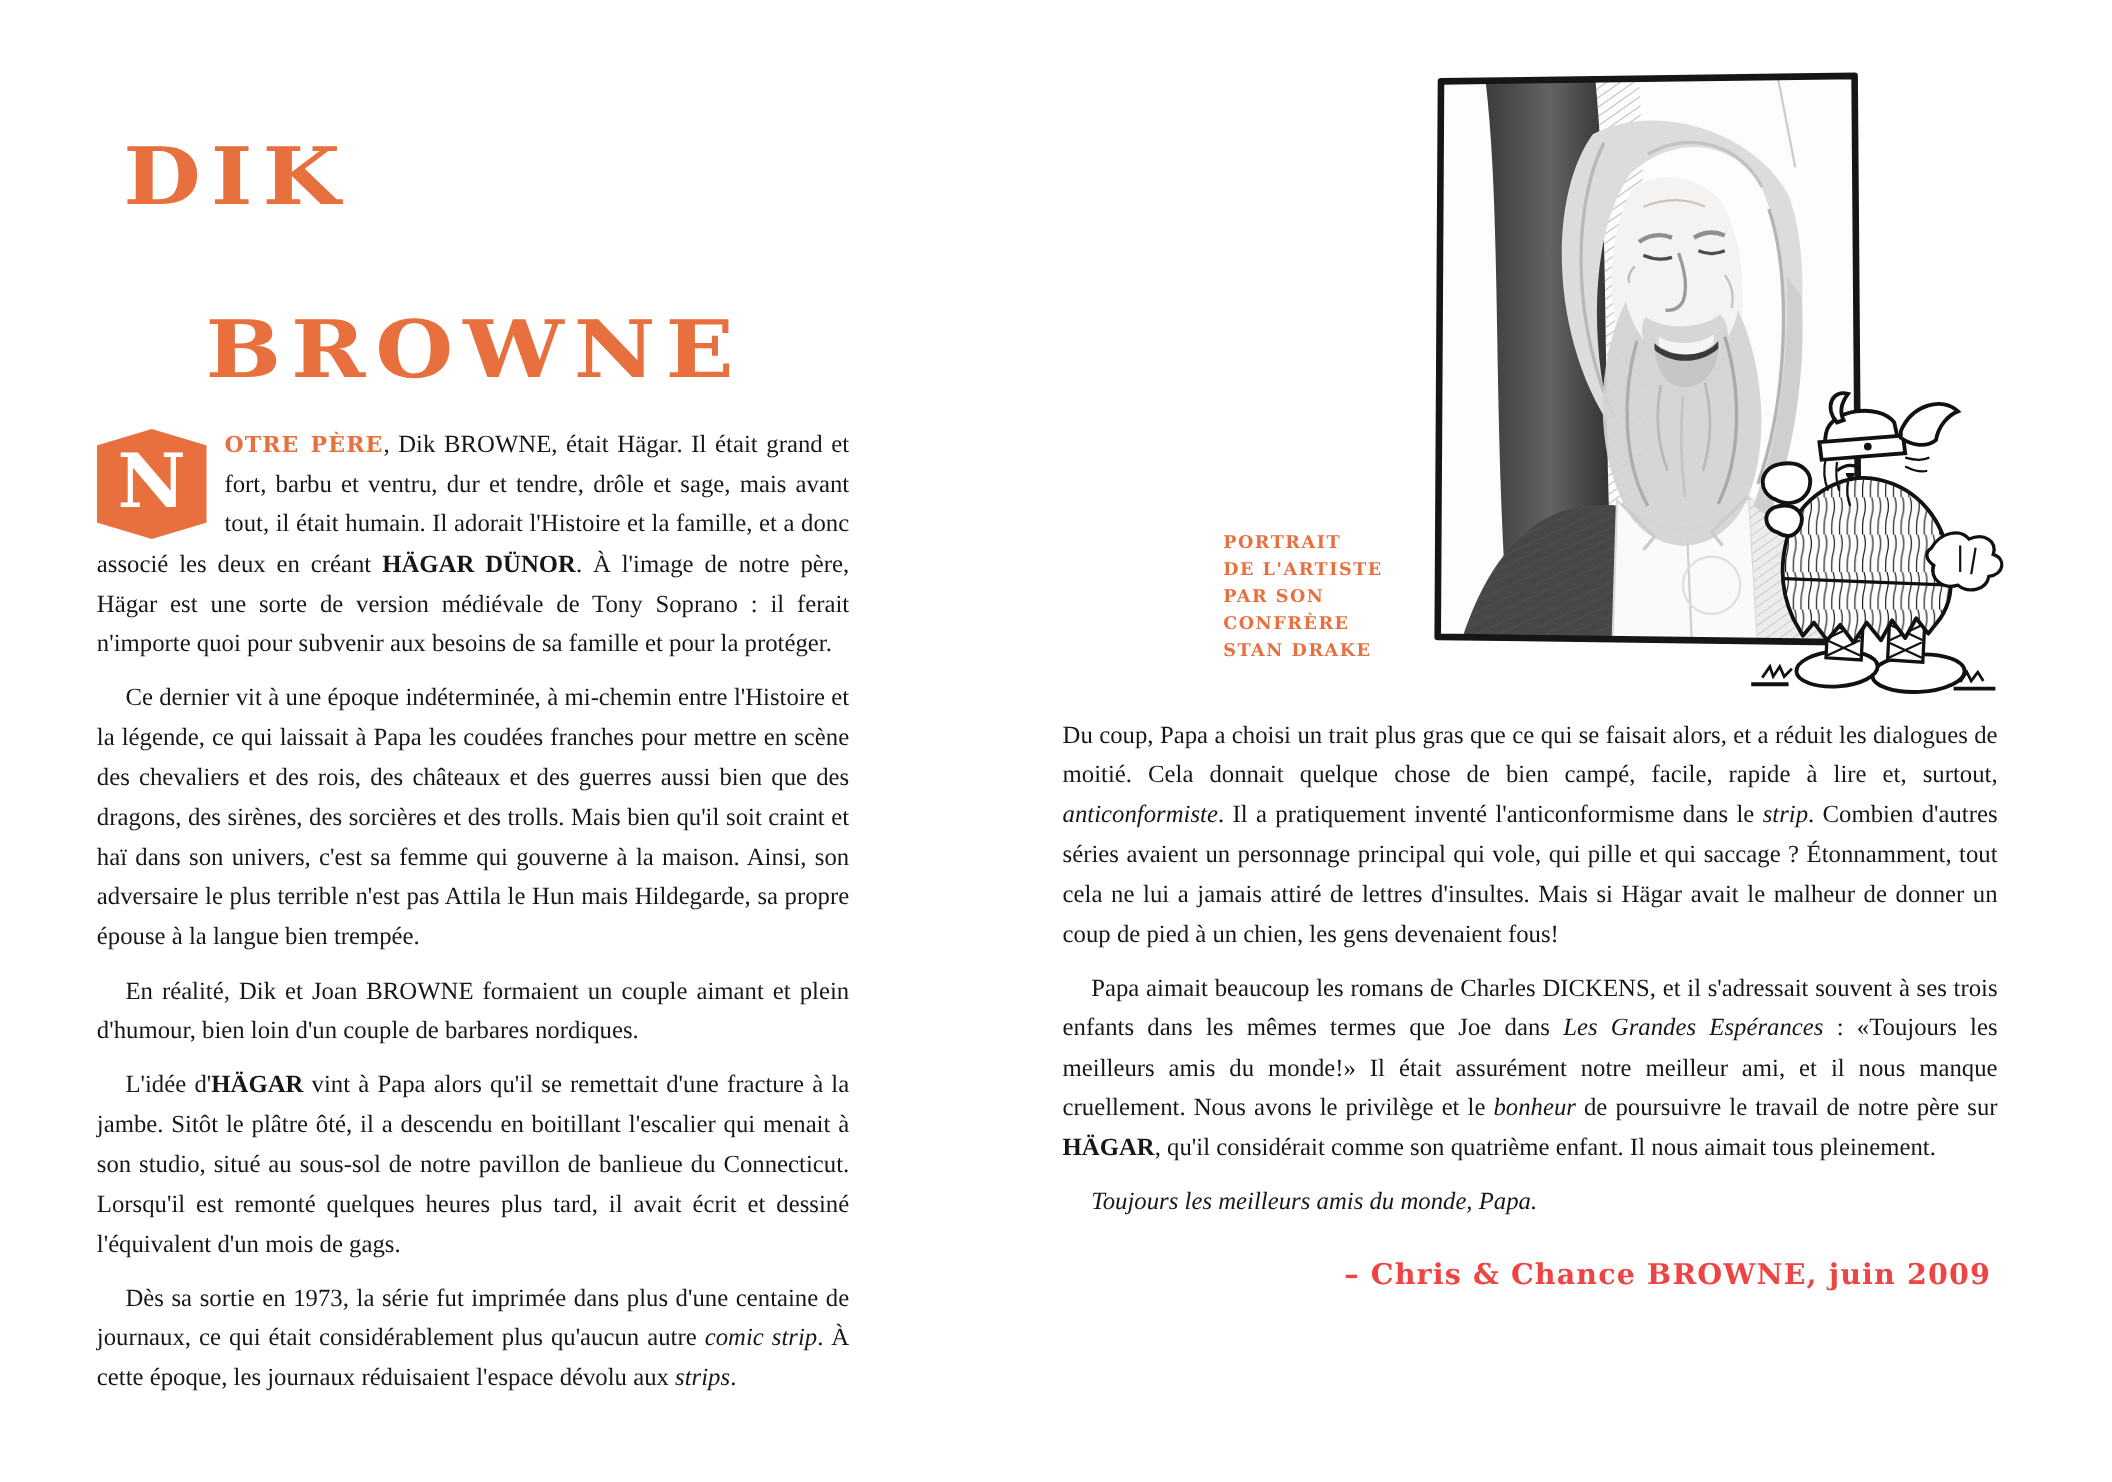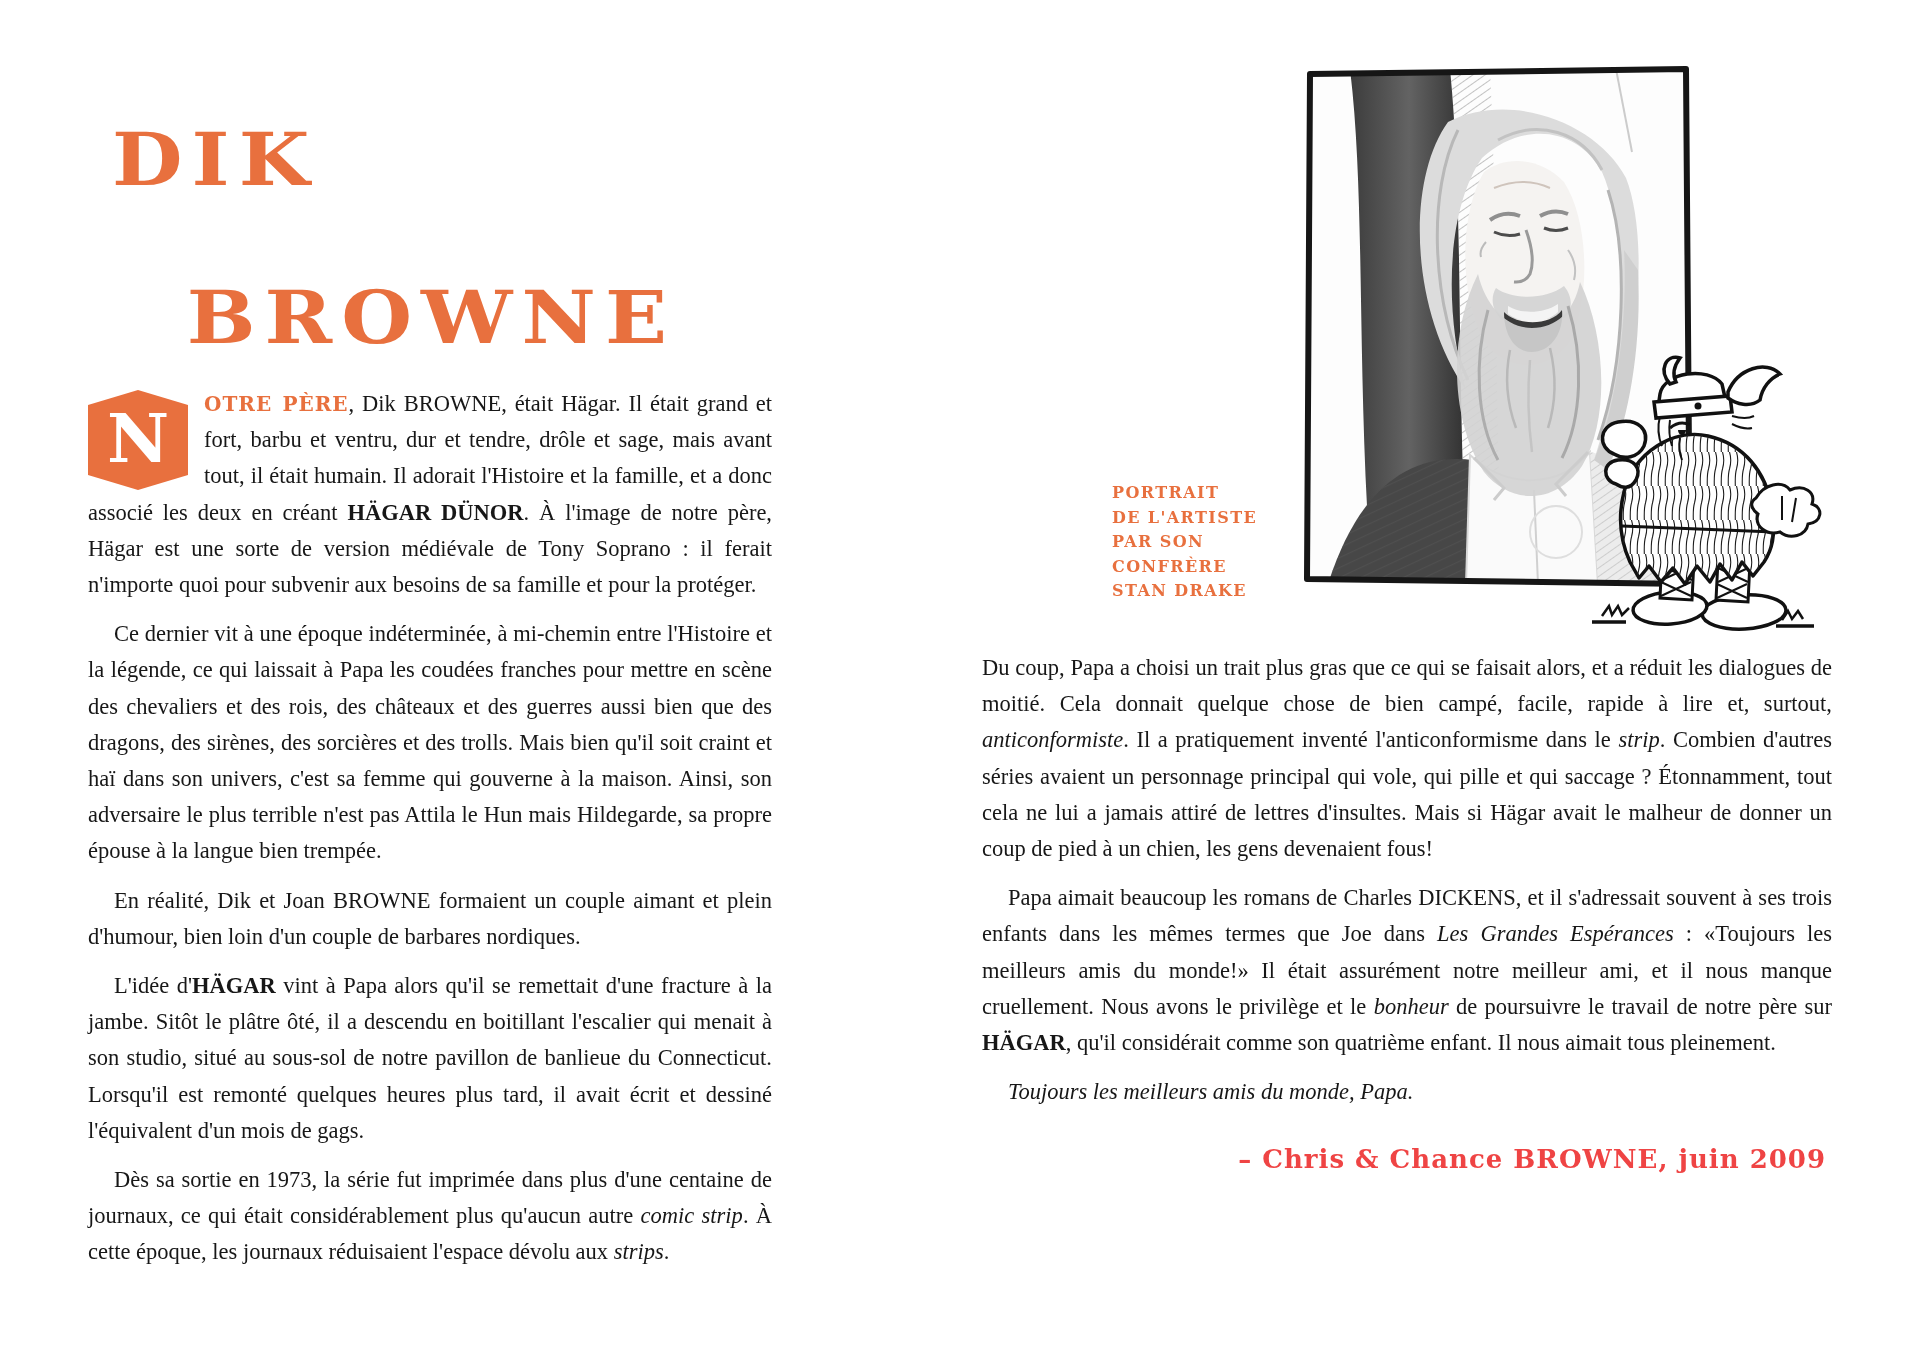--- a/index.html
+++ b/index.html
@@ -7,21 +7,21 @@
   .page{position:relative;width:1920px;height:1347px;background:#ffffff;overflow:hidden;
         font-family:"Liberation Serif",serif;color:var(--ink);}
   
   .title{position:absolute;left:112px;top:72px;font-family:"DejaVu Serif",serif;font-weight:700;
          color:var(--accent);font-size:72px;line-height:79px;letter-spacing:8px;
          transform:scaleX(1.13);transform-origin:left top;white-space:pre;}
   .subtitle{position:absolute;left:100px;top:247px;font-family:"DejaVu Serif",serif;font-style:italic;
          font-size:29px;color:#141414;letter-spacing:.5px;}
   
   .col-left{position:absolute;left:88px;top:386px;width:684px;}
-  .col-right{position:absolute;left:966px;top:650px;width:850px;margin-left:16px;}
+  .col-right{position:absolute;left:966px;top:650px;width:850px;}
   .para{font-size:22.5px;line-height:36.2px;text-align:justify;margin:0 0 13px 0;color:#171717;}
   .para .b{font-weight:700;}
   .para .i{font-style:italic;}
   .para .lead{color:var(--accent);font-weight:700;font-family:"DejaVu Serif",serif;
               font-size:20px;letter-spacing:1px;}
   .indent{text-indent:26px;}
   .closing{font-style:italic;text-align:left;margin-top:6px;}
   .dropcap{float:left;width:100px;height:100px;margin:4px 16px 2px 0;background:var(--accent);
            clip-path:polygon(50% 0%,100% 15%,100% 85%,50% 100%,0% 85%,0% 15%);
            display:flex;align-items:center;justify-content:center;}

